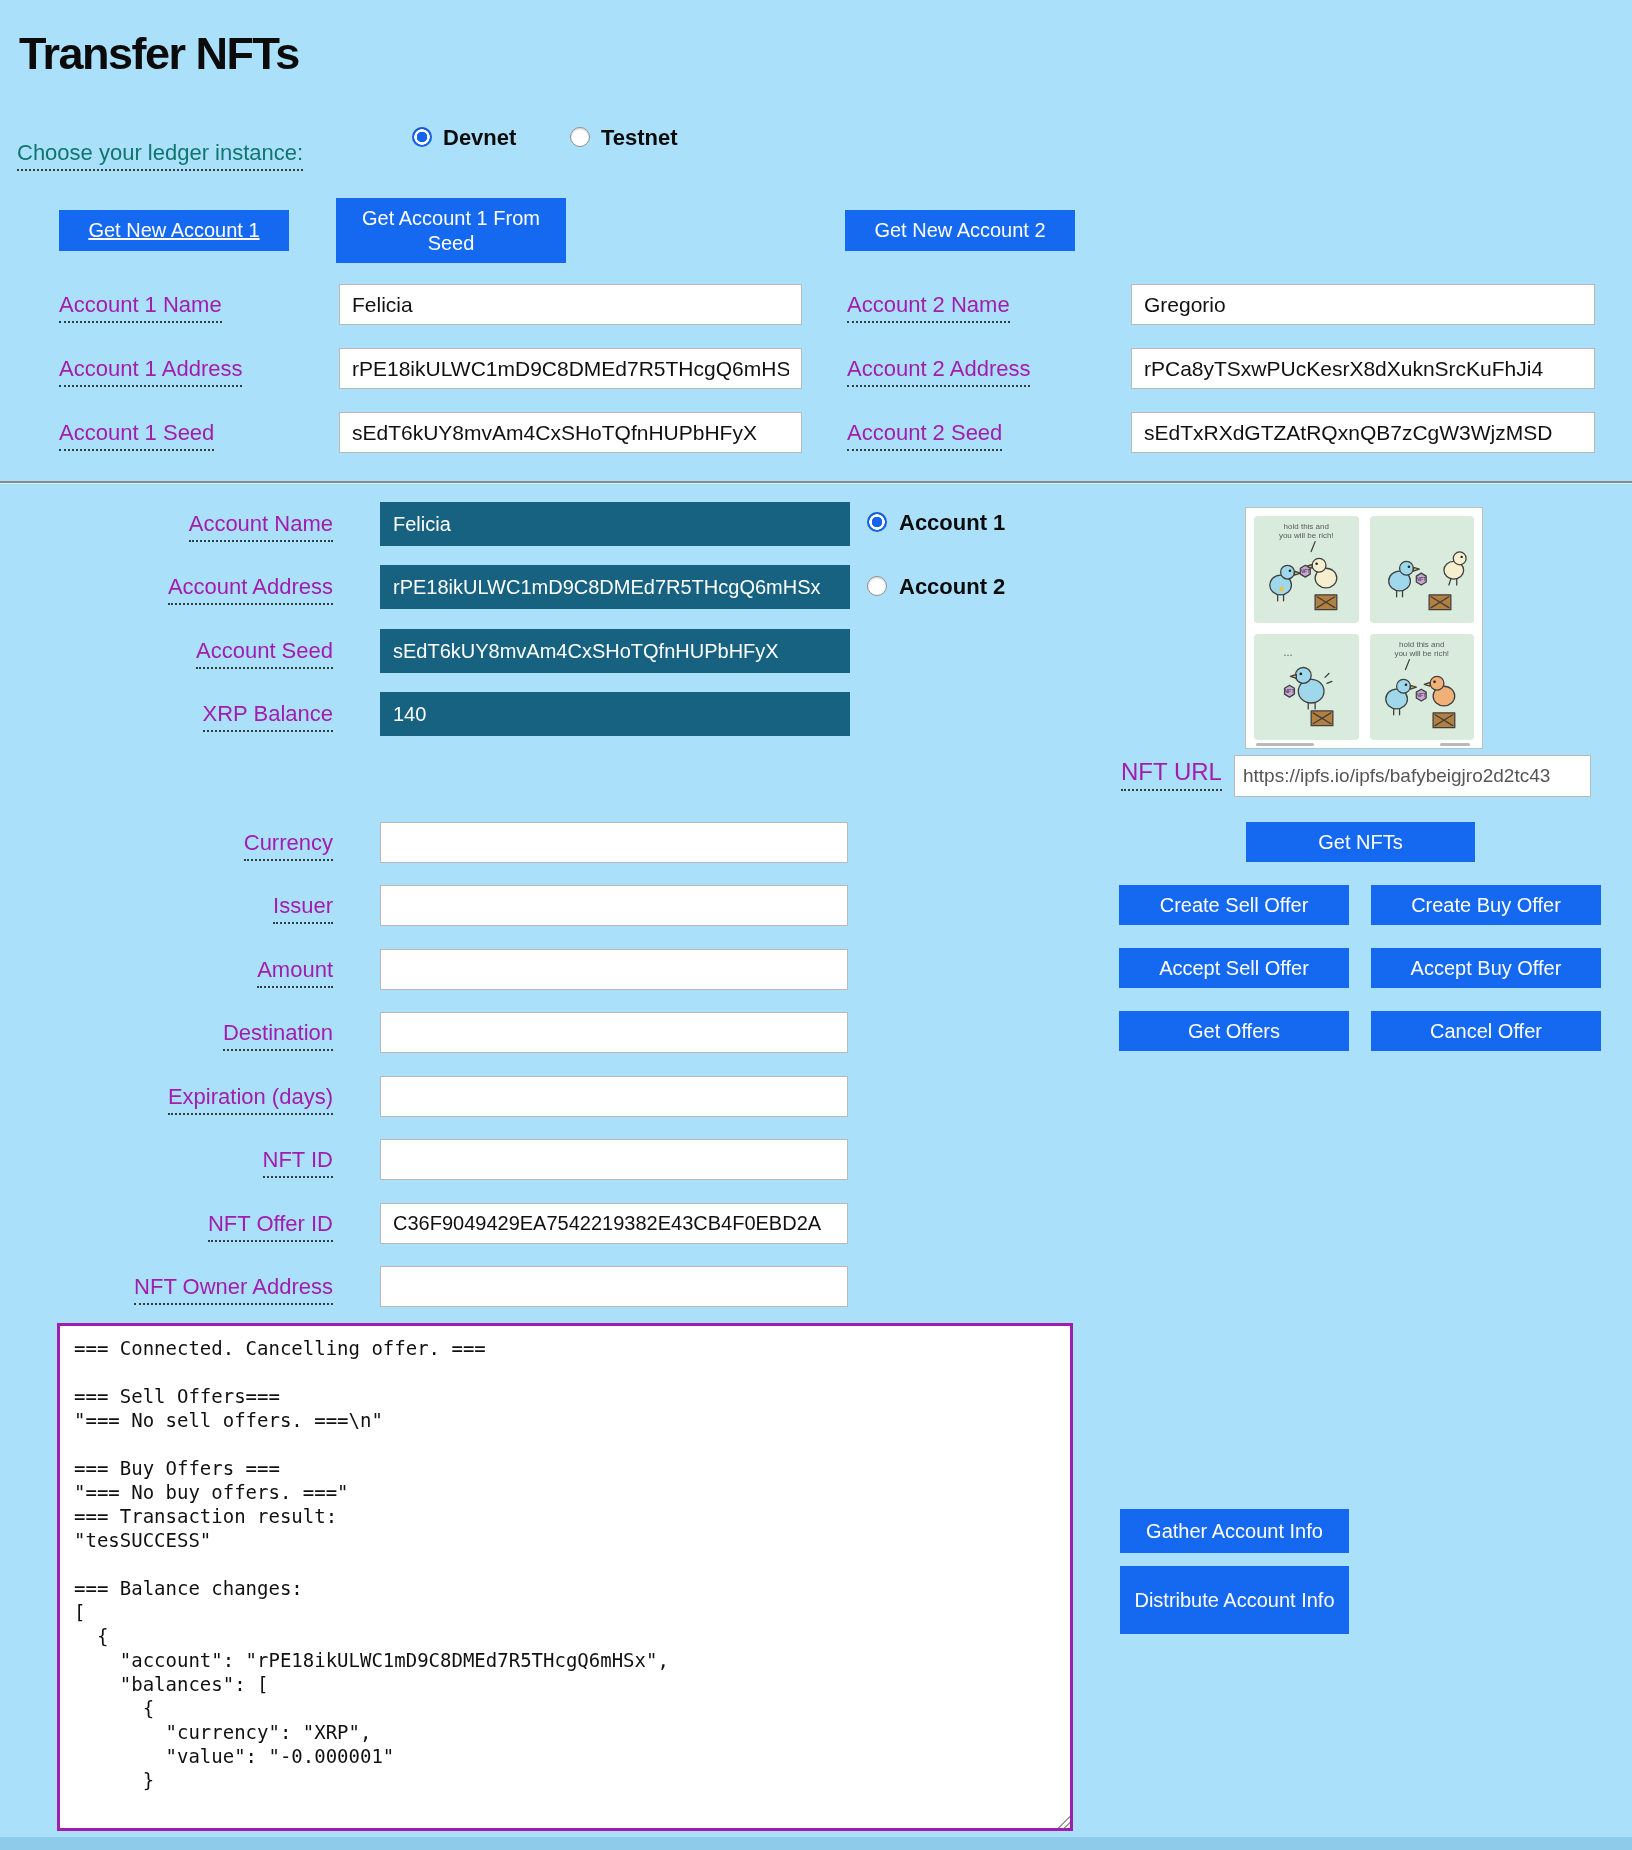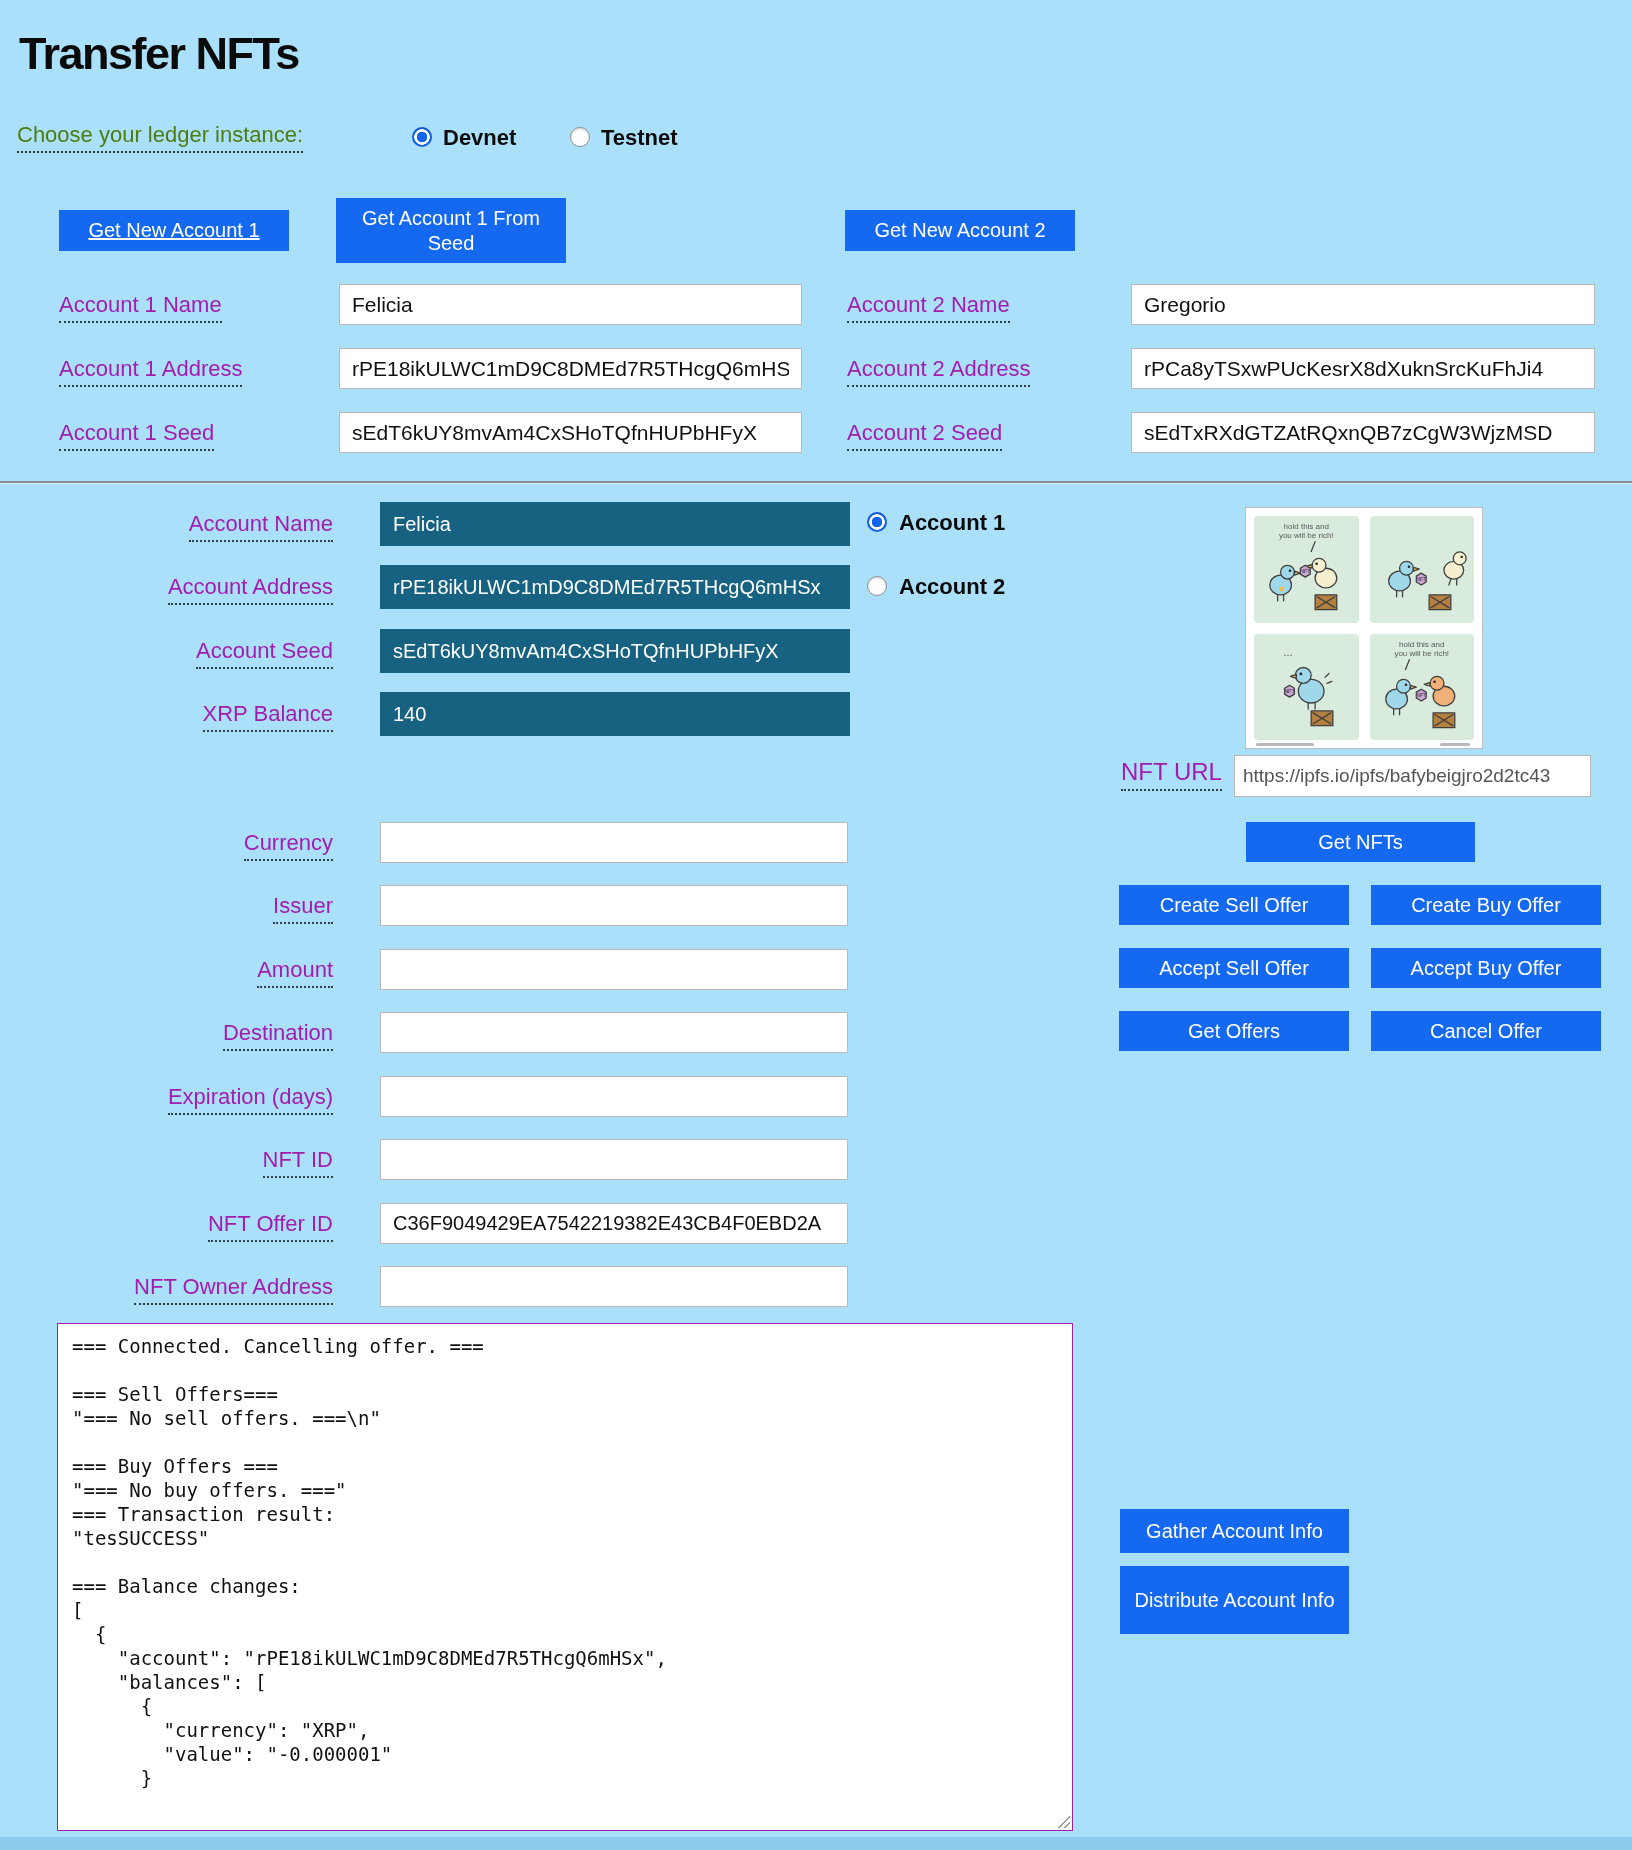--- a/index.html
+++ b/index.html
@@ -5,22 +5,22 @@
   html,body{margin:0;padding:0;}
   #canvas{
     position:relative;width:1632px;height:1850px;
     background:#abe0fb;overflow:hidden;
     font-family:"Liberation Sans",sans-serif;color:#0f0f0f;
   }
   .abs{position:absolute;}
   .title{font-size:45px;font-weight:bold;letter-spacing:-1.5px;color:#0b0b0b;}
   .flabel{font-weight:normal;font-size:22px;color:#a21caf;
     border-bottom:2px dotted rgba(20,20,20,.8);padding-bottom:3px;display:inline-block;}
-  .plain-label{font-size:22px;color:#4d7c0f;
-    border-bottom:2px dotted rgba(20,20,20,.8);padding-bottom:3px;display:inline-block;}
+  .plain-label{font-size:22px;color:#0f766e;
+    border-bottom:2px dotted rgba(20,20,20,.8);padding-bottom:3px;display:inline-block;margin-top:18px;}
   .rcol{text-align:right;}
   .btn{
     background:#1569f0;color:#fff;border:none;
     display:flex;align-items:center;justify-content:center;text-align:center;
     font-family:"Liberation Sans",sans-serif;font-size:20px;font-weight:500;line-height:1.25;
     cursor:pointer;padding:2px 8px;box-sizing:border-box;
   }
   .input{
     background:#fff;border:1px solid #b9b9b9;box-sizing:border-box;
     font-family:"Liberation Sans",sans-serif;font-size:21px;color:#111;
@@ -42,21 +42,21 @@
   .radio-label{font-weight:bold;font-size:22px;color:#0c0c0c;}
   .divider{height:0;border-top:2px solid #8a8a8a;box-shadow:0 1px 0 rgba(255,255,255,.45);}
   .nft-frame{
     background:#fff;border:1px solid #bfbfbf;box-sizing:border-box;padding:8px;
     display:grid;grid-template-columns:1fr 1fr;grid-template-rows:1fr 1fr;gap:11px;
   }
   .panel{background:#d8ebdc;border-radius:4px;position:relative;overflow:hidden;}
   .speech{position:absolute;font-size:8px;line-height:9px;color:#5a5a5a;text-align:center;width:100%;top:6px;}
   .micro-bar{position:absolute;background:#b9b9b9;height:3px;border-radius:2px;}
   textarea.results{
-    background:#fff;border:1px solid #a21caf;box-sizing:border-box;resize:none;
+    background:#fff;border:3px solid #a21caf;box-sizing:border-box;resize:none;
     font-family:"DejaVu Sans Mono","Liberation Mono",monospace;
     font-size:19px;line-height:24px;color:#111;padding:10px 14px;outline:none;overflow:hidden;
   }
   .grip{
     width:15px;height:15px;
     background:repeating-linear-gradient(-45deg,transparent 0 3px,#9a9a9a 3px 4.5px);
     clip-path:polygon(100% 0,100% 100%,0 100%);
   }
   .url-input{color:#555;font-size:19px;}
   .bottom-strip{background:#8ecbeb;}

